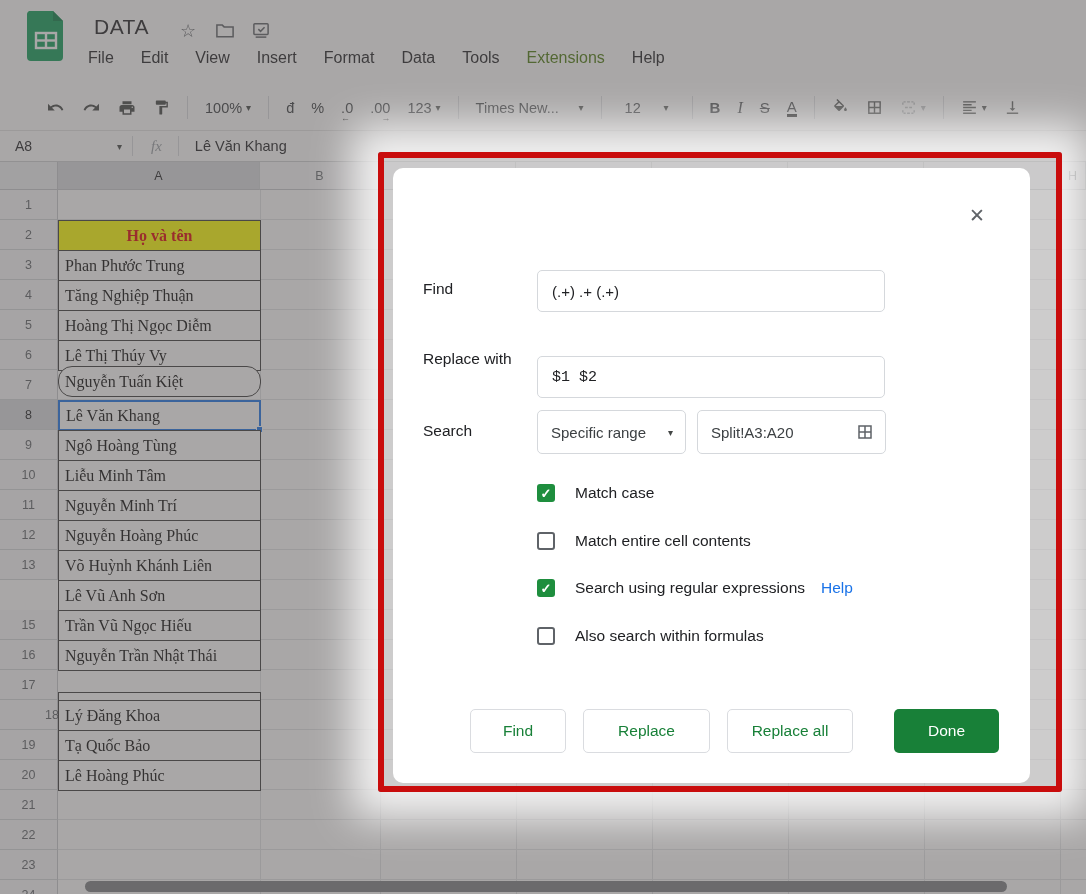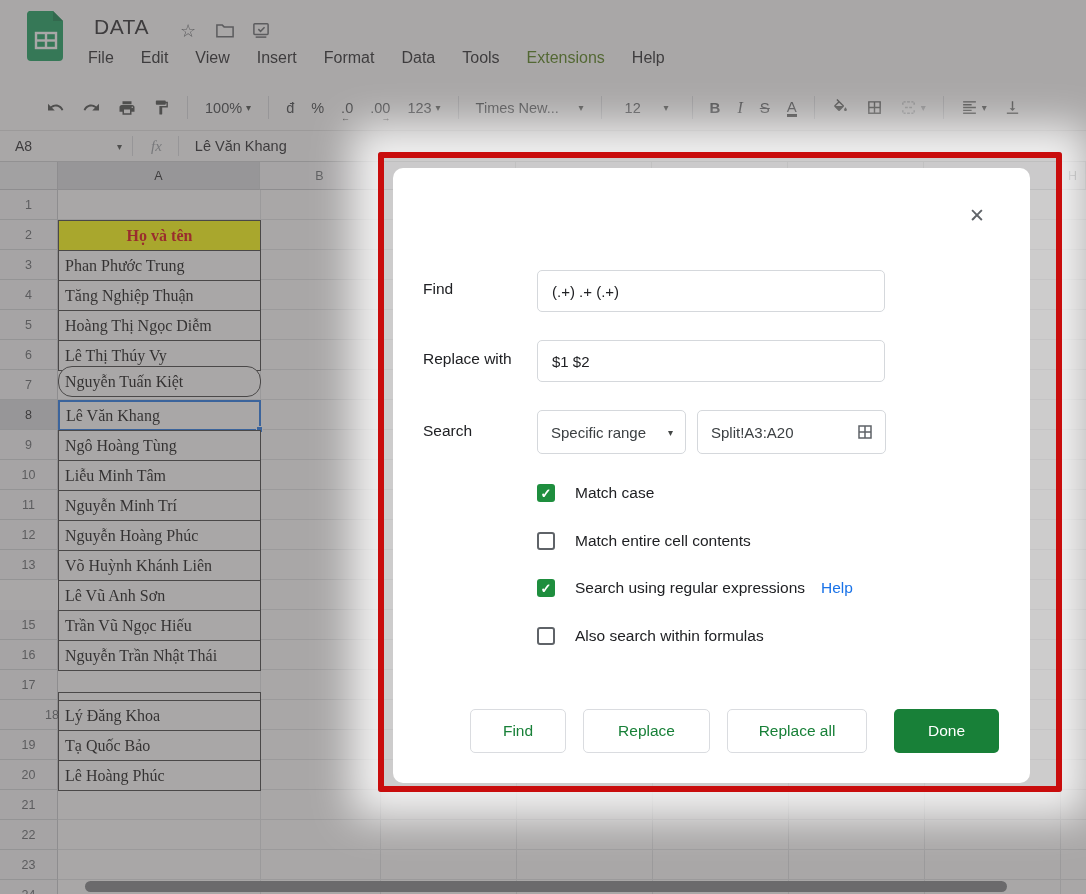--- a/index.html
+++ b/index.html
@@ -296,21 +296,21 @@
 
 <div class="red-frame"></div>
 
 <div class="dialog">
   <div class="dlg-close">✕</div>
 
   <div class="dlg-label" style="top:112px;">Find</div>
   <input class="dlg-input" style="top: 102px;" readonly="" value="(.+) .+ (.+)">
 
   <div class="dlg-label" style="top:182px;">Replace with</div>
-  <input class="dlg-input" style="top: 172px;" readonly="" value="$1 $2">
+  <input class="dlg-input" style="top: 188px; font-family: Liberation Mono, monospace;" readonly="" value="$1 $2">
 
   <div class="dlg-label" style="top:254px;">Search</div>
   <div class="dd">
     <span>Specific range</span>
     <span class="car">▾</span>
   </div>
   <div class="rangebox">
     <span>Split!A3:A20</span>
     <svg width="18" height="18" viewBox="0 0 24 24">
       <path fill="#5f6368" d="M3 3v18h18V3H3zm8 16H5v-6h6v6zm0-8H5V5h6v6zm8 8h-6v-6h6v6zm0-8h-6V5h6v6z"></path>
@@ -332,15 +332,15 @@
         <span class="helplink">Help</span>
       </div>
       <div class="cbrow" style="top: 458px;">
         <div class="cbox off"></div>
         <span class="cblabel">Also search within formulas</span>
       </div>
     </div>
 
   <div class="btn" style="left:77px; width:96px;">Find</div>
   <div class="btn" style="left:190px; width:127px;">Replace</div>
-  <div class="btn" style="left:334px; width:140px;">Replace all</div>
+  <div class="btn" style="left:334px; width:126px;">Replace all</div>
   <div class="btn primary" style="left:501px; width:105px;">Done</div>
 </div>
 
 </body></html>

